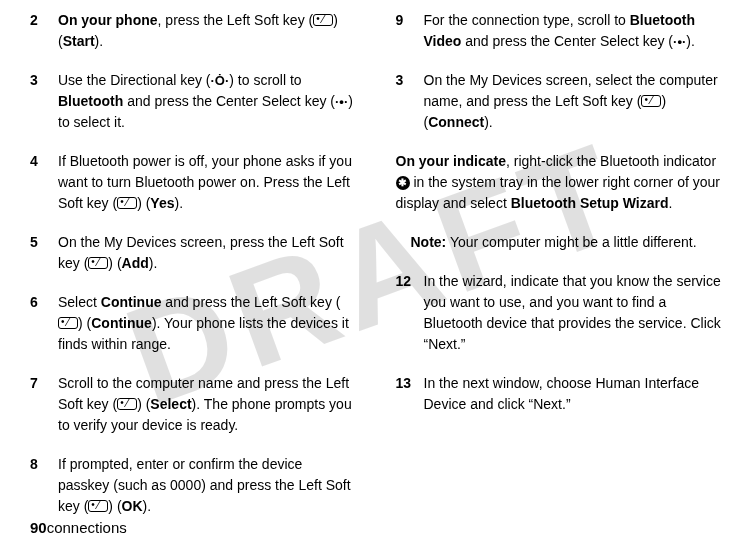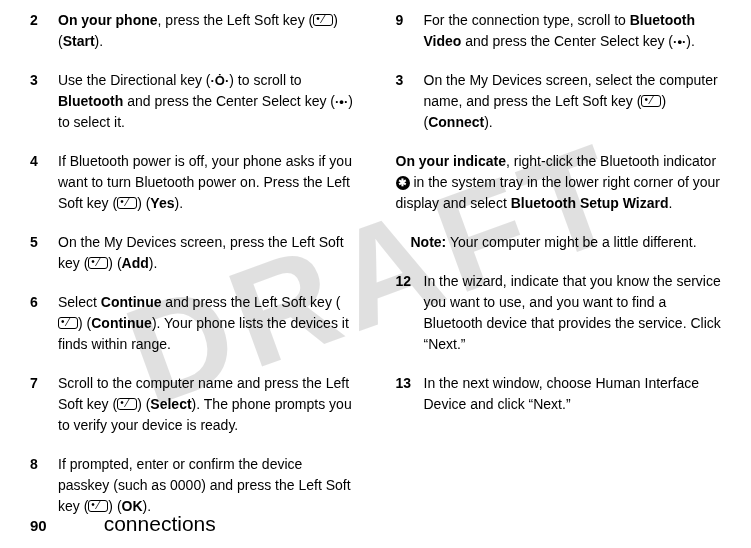--- a/index.html
+++ b/index.html
@@ -109,29 +109,27 @@
       text-align: center;
       font-weight: bold;
       vertical-align: middle;
     }
     .footer {
       position: absolute;
       bottom: 12px;
       left: 30px;
       display: flex;
       align-items: baseline;
-      gap: 30px;
     }
     .page-num {
       font-weight: bold;
       font-size: 15px;
     }
     .section-name {
-      font-size: 21px;
-      margin-left: 27px;
+      font-size: 15px;
     }
     .note-block {
       margin-bottom: 18px;
       line-height: 1.5;
       margin-left: 15px;
     }
   </style>
 </head>
 <body>
 

